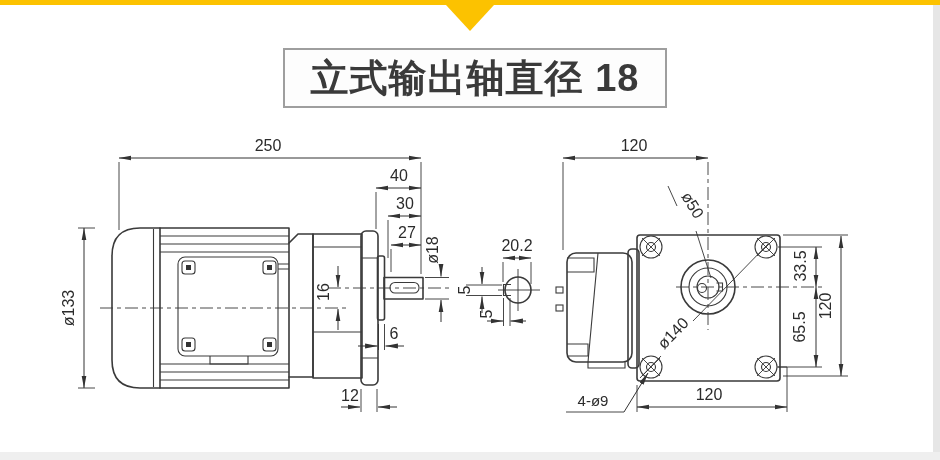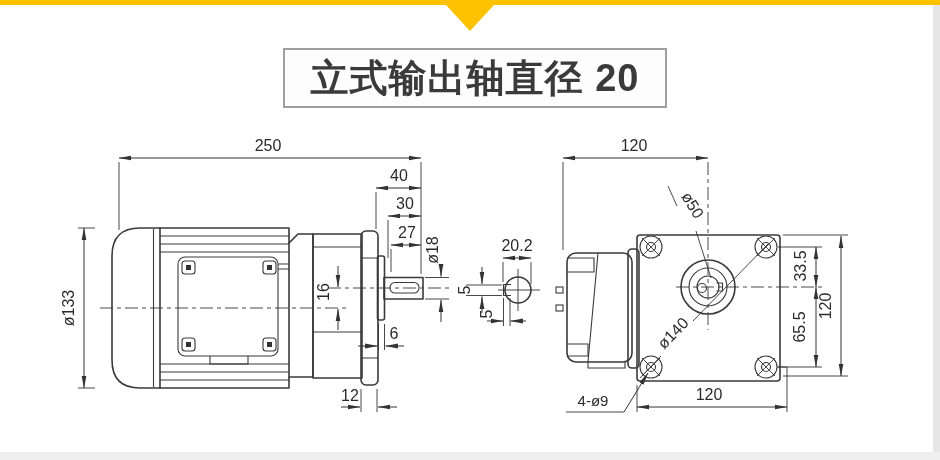--- a/index.html
+++ b/index.html
@@ -29,21 +29,21 @@
 </head>
 <body>
 
 <div class="page">
   <div class="top-bar"></div>
   <div class="banner-arrow"></div>
   <div class="right-edge"></div>
   <div class="bottom-edge"></div>
 
   <div class="title-box">
-    <span class="title-text">立式输出轴直径 20</span>
+    <span class="title-text">立式输出轴直径 18</span>
   </div>
 
   <svg width="940" height="460" viewBox="0 0 940 460">
     <defs>
       <marker id="arr" viewBox="0 0 12 6" markerWidth="13" markerHeight="6.5" refX="11.5" refY="3" orient="auto-start-reverse">
         <path d="M0,0.8 L11.8,3 L0,5.2 Z" fill="#333"></path>
       </marker>
     </defs>
 
     <g>

